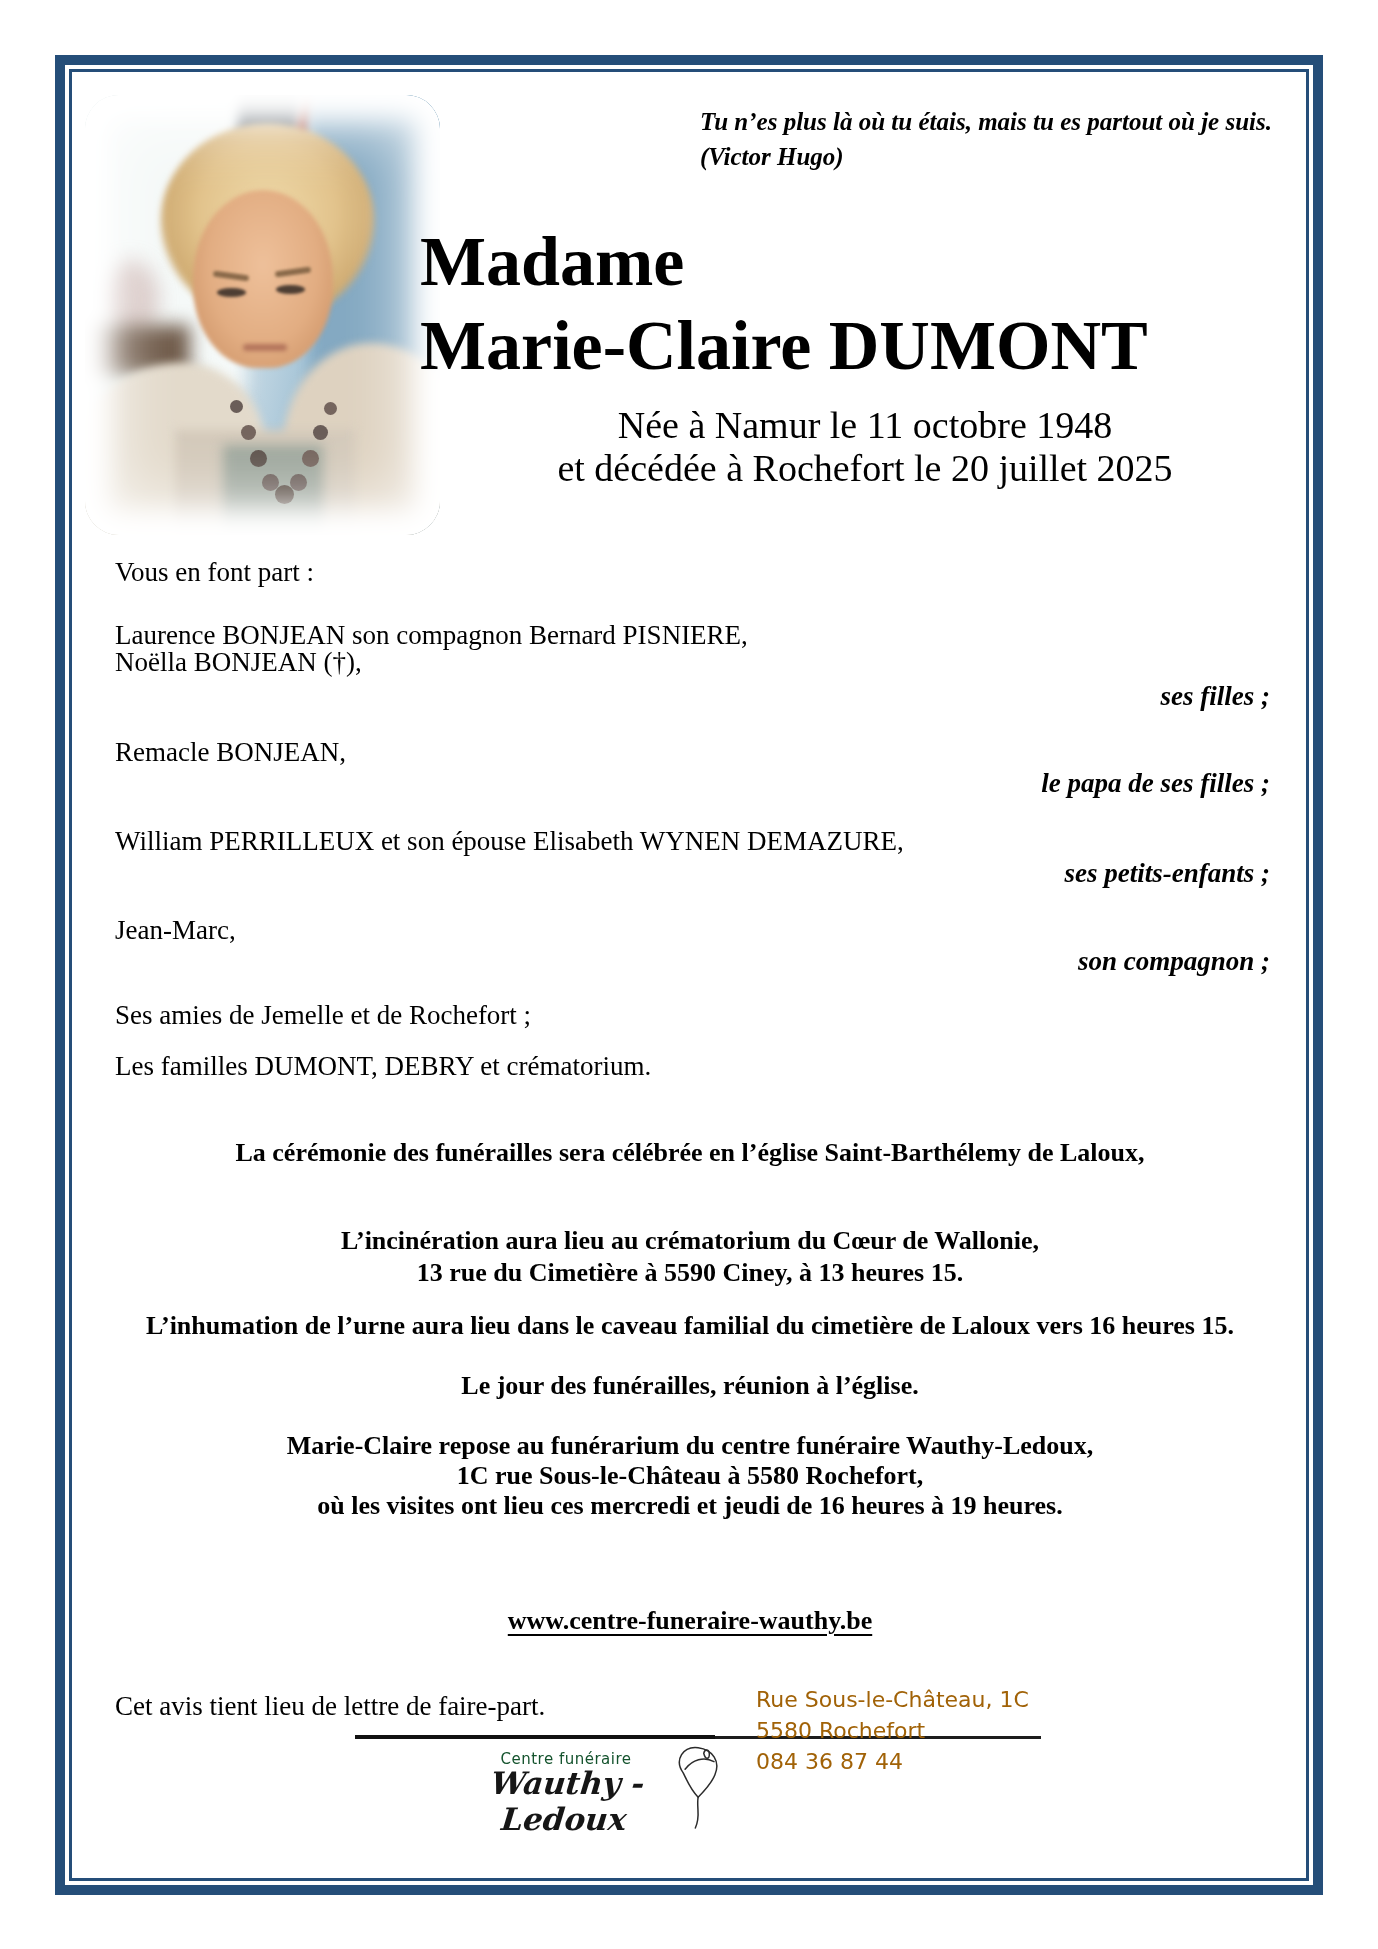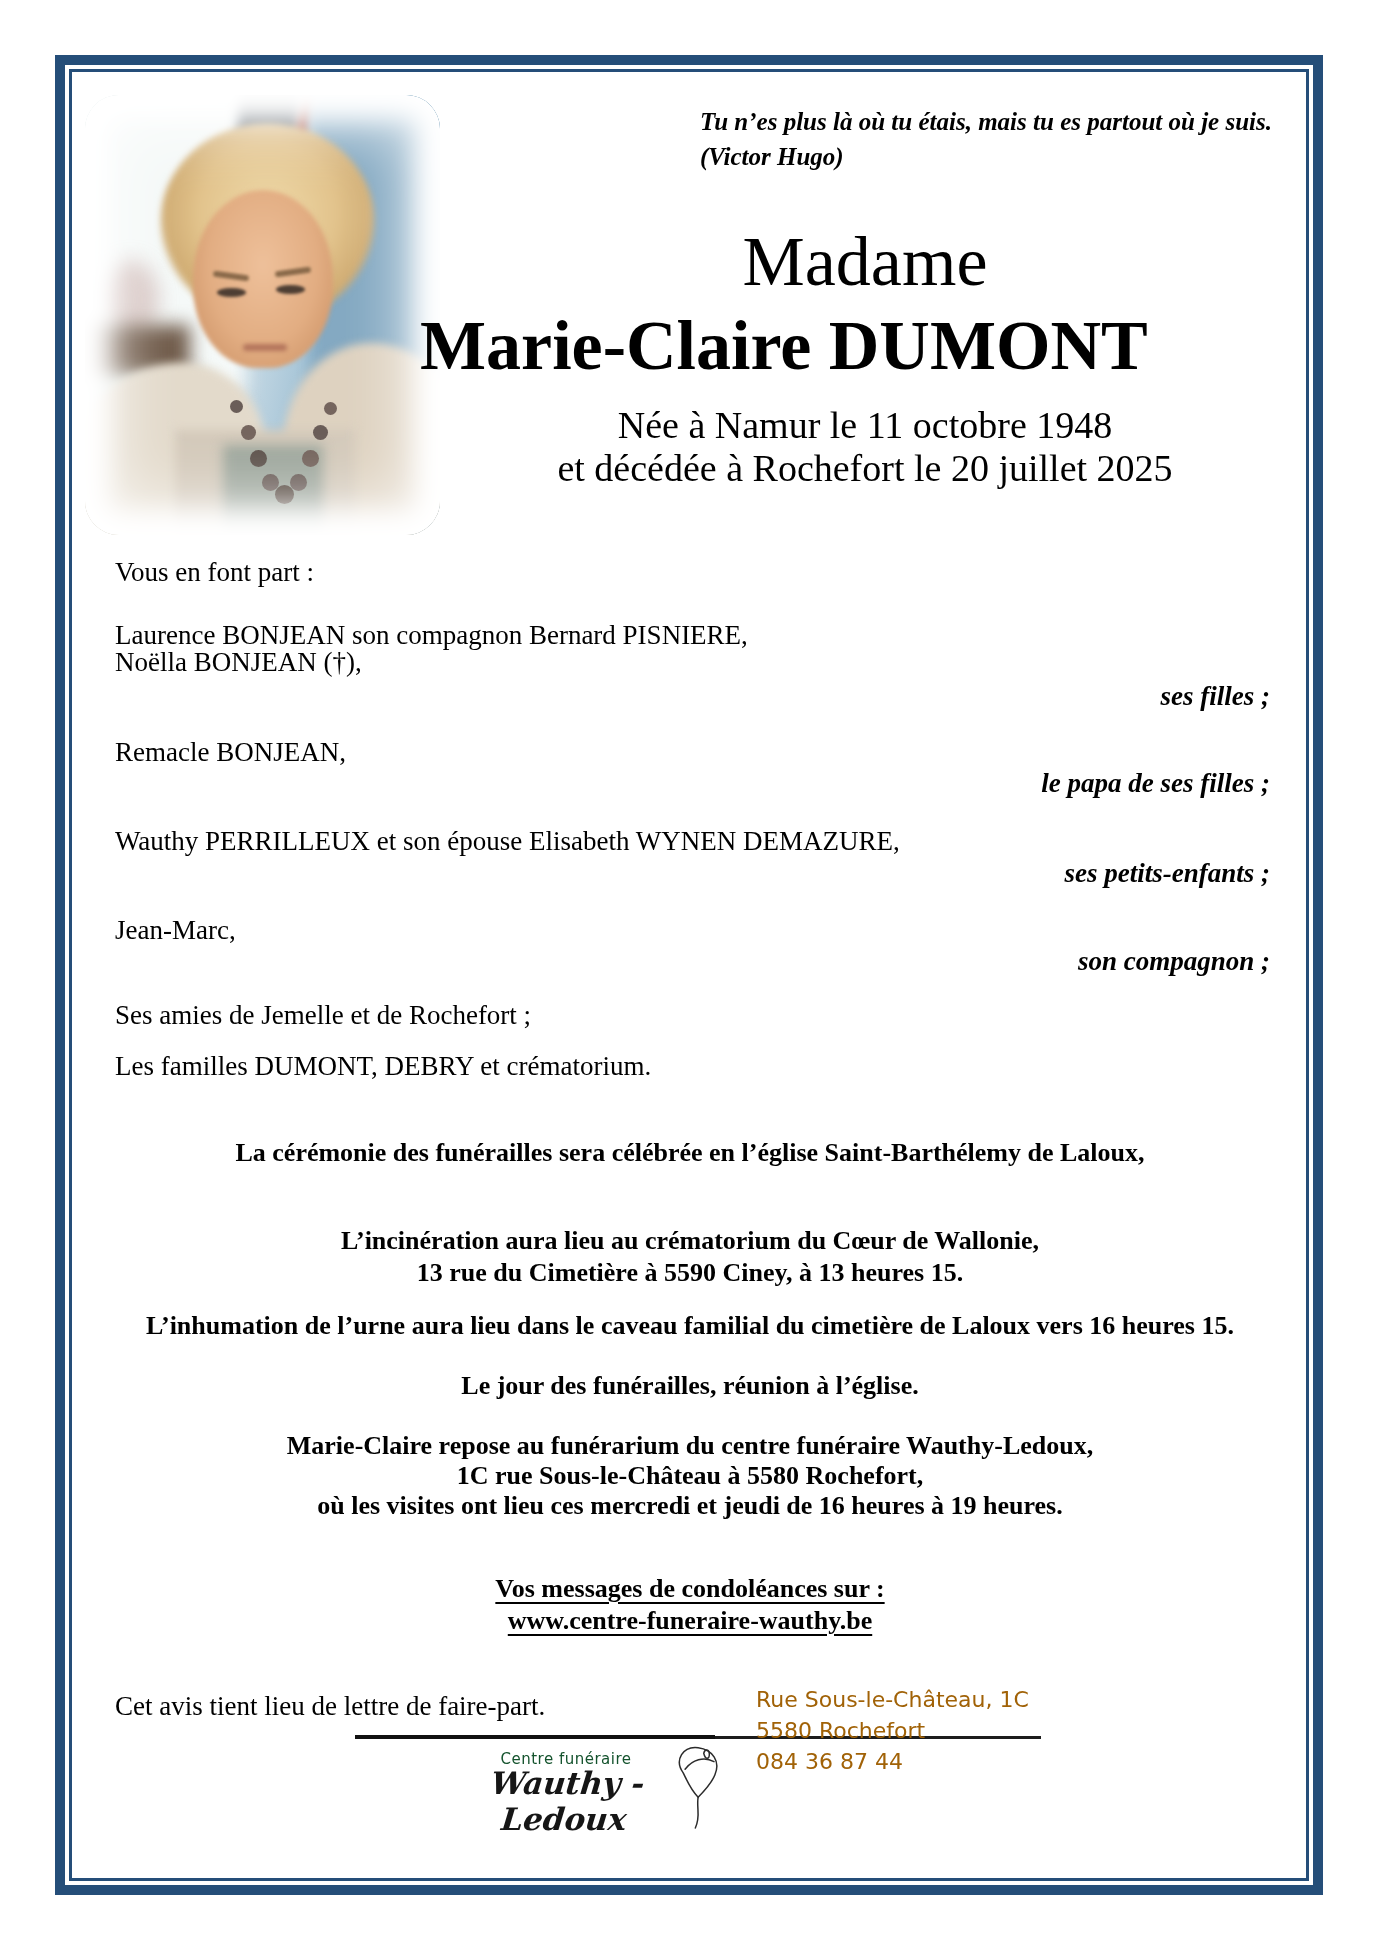--- a/index.html
+++ b/index.html
@@ -46,21 +46,21 @@
     box-shadow:12px 26px 0 1px #75655e,22px 52px 0 2px #5f544e,34px 76px 0 2px #6a5d58,
                48px 88px 0 3px #55483f,62px 76px 0 2px #6a5d58,74px 52px 0 2px #75655e,
                84px 26px 0 1px #6a5d58,94px 2px 0 0 #75655e;}
   .ph-feather{left:0;top:0;width:100%;height:100%;border-radius:34px;
     box-shadow:inset 0 0 26px 22px #ffffff, inset 0 0 60px 34px rgba(255,255,255,.75);}
 
   
   .ln{position:absolute;white-space:nowrap;}
   .quote{top:104px;right:106px;text-align:left;font-size:25px;line-height:35px;
          font-weight:bold;font-style:italic;}
-  .t1{top:222px;left:420px;width:890px;text-align:center;font-size:70px;font-weight:normal;}
+  .t1{top:222px;left:420px;width:890px;text-align:left;font-size:70px;font-weight:bold;}
   .t2{top:306px;left:420px;width:890px;font-size:70px;font-weight:bold;}
   .d1{top:403px;left:420px;width:890px;text-align:center;font-size:38px;}
   .d2{top:446px;left:420px;width:890px;text-align:center;font-size:38px;}
 
   .body-l{left:115px;font-size:27px;}
   .rel{right:108px;text-align:right;font-size:27px;font-weight:bold;font-style:italic;}
 
   .l-intro{top:557px;}
   .l-g1a{top:620px;} .l-g1b{top:647px;} .l-r1{top:681px;}
   .l-g2a{top:737px;} .l-r2{top:768px;}
@@ -138,41 +138,38 @@
 
   <div class="ln body-l l-intro">Vous en font part :</div>
 
   <div class="ln body-l l-g1a">Laurence BONJEAN son compagnon Bernard PISNIERE,</div>
   <div class="ln body-l l-g1b">Noëlla BONJEAN (†),</div>
   <div class="ln rel l-r1">ses filles ;</div>
 
   <div class="ln body-l l-g2a">Remacle BONJEAN,</div>
   <div class="ln rel l-r2">le papa de ses filles ;</div>
 
-  <div class="ln body-l l-g3a">Wauthy PERRILLEUX et son épouse Elisabeth WYNEN DEMAZURE,</div>
+  <div class="ln body-l l-g3a">William PERRILLEUX et son épouse Elisabeth WYNEN DEMAZURE,</div>
   <div class="ln rel l-r3">ses petits-enfants ;</div>
 
   <div class="ln body-l l-g4a">Jean-Marc,</div>
   <div class="ln rel l-r4">son compagnon ;</div>
 
   <div class="ln body-l l-g5a">Ses amies de Jemelle et de Rochefort ;</div>
   <div class="ln body-l l-g6a">Les familles DUMONT, DEBRY et crématorium.</div>
 
   <div class="cl l-c0">La cérémonie des funérailles sera célébrée en l’église Saint-Barthélemy de Laloux,</div>
   <div class="cl l-c2">L’incinération aura lieu au crématorium du Cœur de Wallonie,</div>
   <div class="cl l-c3">13 rue du Cimetière à 5590 Ciney, à 13 heures 15.</div>
   <div class="cl l-c4">L’inhumation de l’urne aura lieu dans le caveau familial du cimetière de Laloux vers 16 heures 15.</div>
   <div class="cl l-c5">Le jour des funérailles, réunion à l’église.</div>
   <div class="cl l-c6">Marie-Claire repose au funérarium du centre funéraire Wauthy-Ledoux,</div>
   <div class="cl l-c7">1C rue Sous-le-Château à 5580 Rochefort,</div>
   <div class="cl l-c8">où les visites ont lieu ces mercredi et jeudi de 16 heures à 19 heures.</div>
 
-  <div class="cond l-cond1">
-    <span>Vos messages de condoléances sur :</span>
-  </div>
   <div class="cond l-cond2">
     <span>www.centre-funeraire-wauthy.be</span>
   </div>
 
   <div class="ln body-l l-close">Cet avis tient lieu de lettre de faire-part.</div>
 
   <div class="divider"></div>
   <div class="divider-thick"></div>
 
   <div class="fh-type">Centre funéraire</div>

